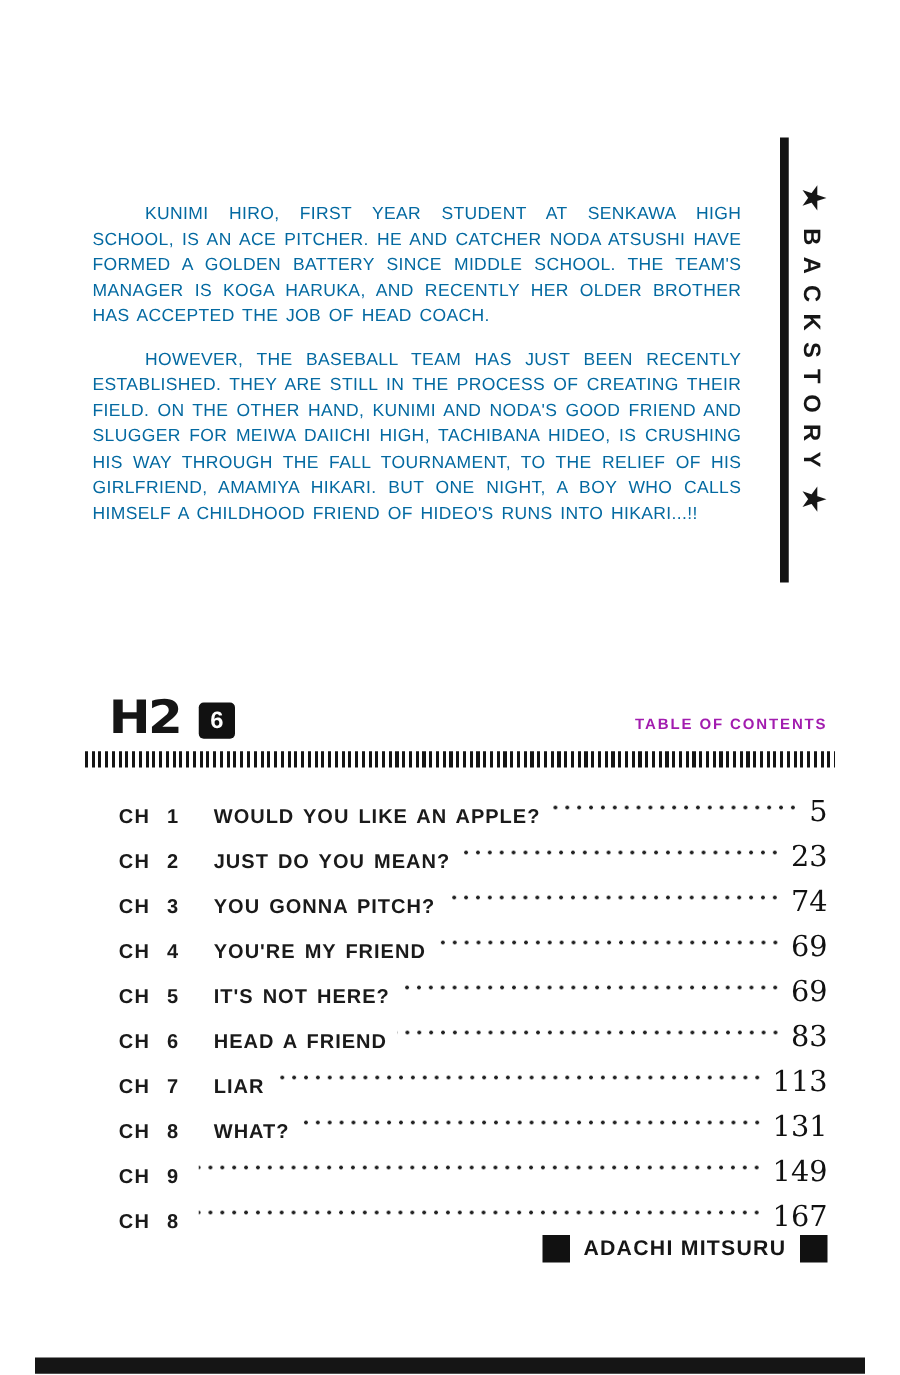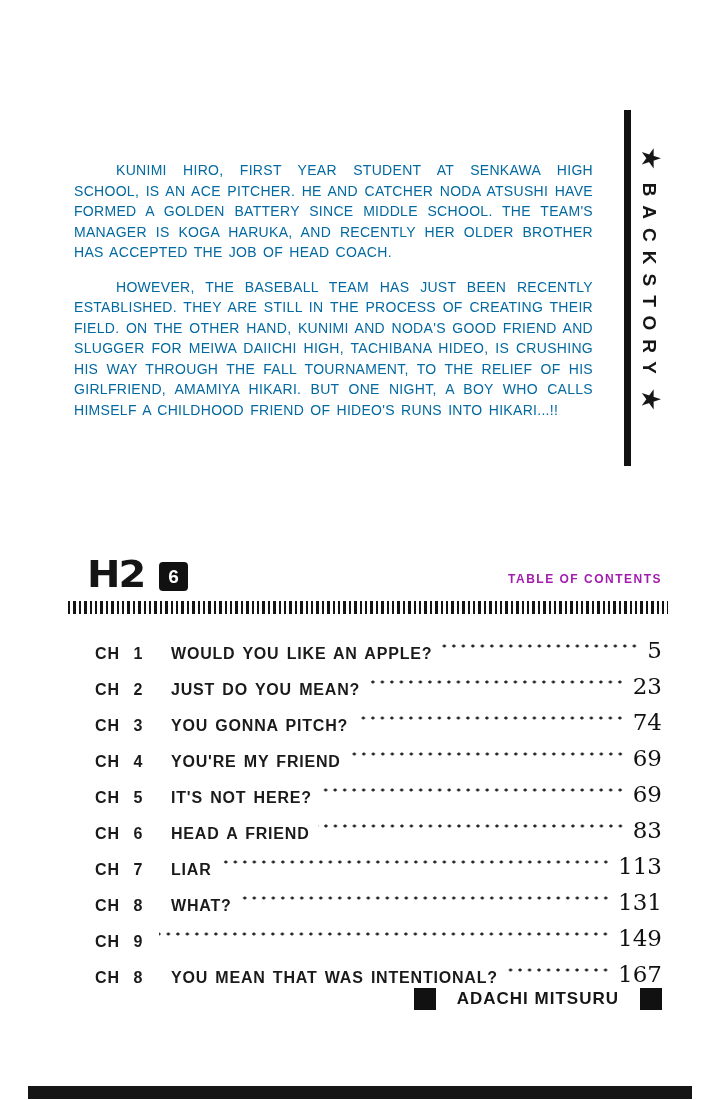--- a/index.html
+++ b/index.html
@@ -164,21 +164,21 @@
     text-align: right;
   }
 
   
   .author-credit {
     position: absolute;
     right: 58px;
     top: 988px;
     display: flex;
     align-items: center;
-    gap: 21px;
+    gap: 11px;
   }
   .author-square {
     width: 22px;
     height: 22px;
     background: #111111;
   }
   .author-name {
     font-size: 17px;
     font-weight: bold;
     letter-spacing: 1px;
@@ -284,21 +284,20 @@
     <div class="toc-row">
       <span class="ch-label">CH</span>
       <span class="ch-num">9</span>
       <span class="leader"></span>
       <span class="page-num">149</span>
     </div>
 
     <div class="toc-row">
       <span class="ch-label">CH</span>
       <span class="ch-num">8</span>
-      <span class="ch-title">YOU MEAN THAT WAS INTENTIONAL?</span>
       <span class="leader"></span>
       <span class="page-num">167</span>
     </div>
 
   </div>
 
   <div class="author-credit">
     <span class="author-square"></span>
     <span class="author-name">ADACHI MITSURU</span>
     <span class="author-square"></span>

